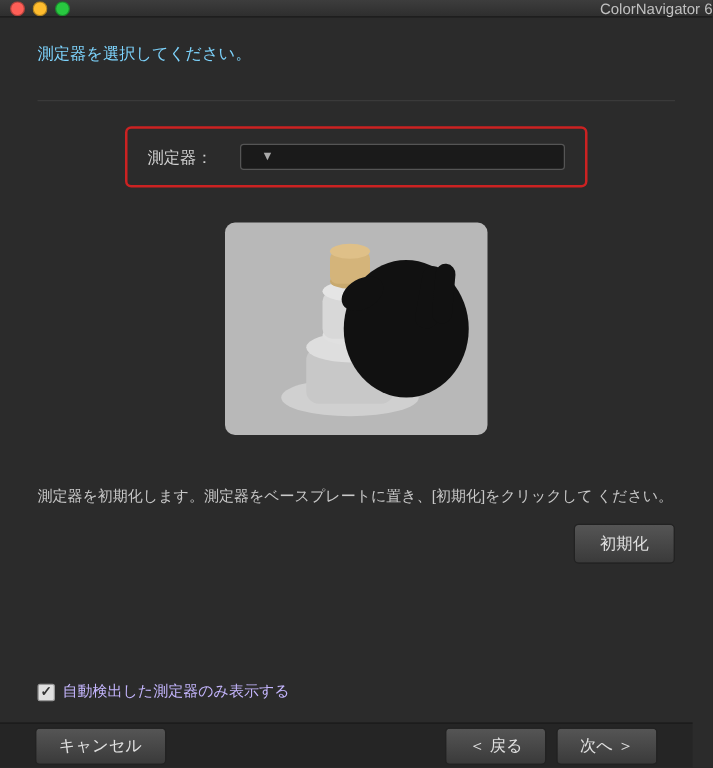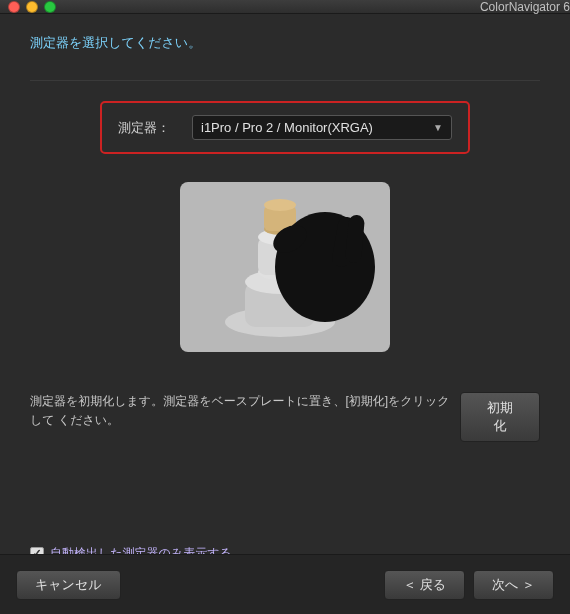--- a/index.html
+++ b/index.html
@@ -128,21 +128,21 @@
 
     
     .device-svg {
       width: 200px;
       height: 160px;
     }
 
     
     .desc-area {
       display: flex;
-      flex-direction: row;
+      flex-direction: column;
       padding: 0 30px;
     }
 
     .desc-text {
       color: #c8c8c8;
       font-size: 12px;
       line-height: 1.6;
       margin-bottom: 12px;
     }
 
@@ -195,28 +195,28 @@
     .checkbox-label {
       color: #c4b5fd;
       font-size: 12px;
     }
 
     
     .bottom-bar {
       position: absolute;
       bottom: 0;
       left: 0;
-      right: 0;
-      height: 60px;
+      right: 16px;
+      height: 36px;
       background: #252525;
       border-top: 1px solid #1a1a1a;
       display: flex;
       align-items: center;
       justify-content: space-between;
-      padding: 0 16px;
+      padding: 0 28px;
     }
 
     .bottom-left {
       display: flex;
       gap: 8px;
     }
 
     .bottom-right {
       display: flex;
       gap: 8px;
@@ -254,21 +254,20 @@
 </div>
 
 <div class="main-content">
   <div class="instruction-text">測定器を選択してください。</div>
   <div class="divider"></div>
 
   <div class="selector-row">
     <div class="selector-box">
       <span class="selector-label">測定器：</span>
       <div class="selector-dropdown">
-        <span class="selector-value">i1Pro / Pro 2 / Monitor(XRGA)</span>
         <span class="dropdown-arrow">▼</span>
       </div>
     </div>
   </div>
 
   <div class="image-area">
     <div class="device-image">
       <svg class="device-svg" viewBox="0 0 200 160" xmlns="http://www.w3.org/2000/svg">
 
         <ellipse cx="95" cy="135" rx="55" ry="15" fill="#d0d0d0"></ellipse>

